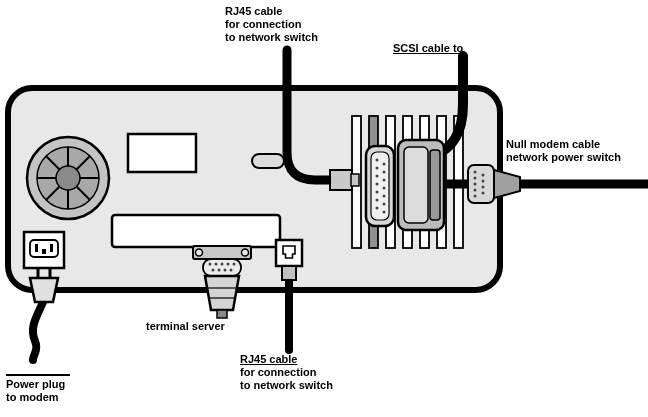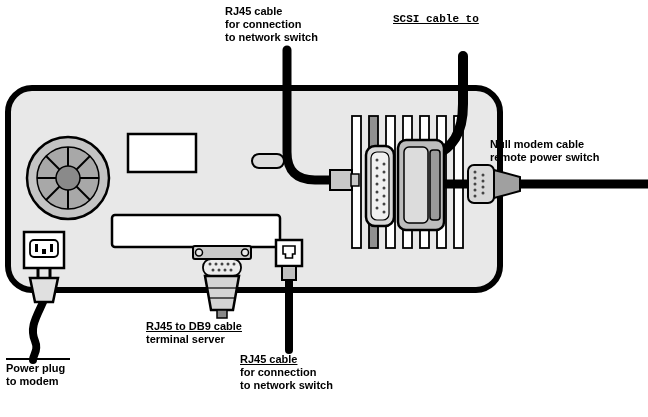--- a/index.html
+++ b/index.html
@@ -16,21 +16,21 @@
   .label {
     position: absolute;
     text-align: left;
     font-size: 11px;
     font-weight: bold;
     line-height: 1.18;
     color: #000;
   }
   .label .ln { display: block; }
   .label .u { text-decoration: underline; }
-  .label.overline { border-top: 2px solid #000; padding-top: 2px; }
+  .label.overline { border-top: 2px solid #000; padding-top: 2px; margin-top: 16px; }
 </style>
 </head>
 <body>
 
 <div class="stage">
 
   <svg width="648" height="417" viewBox="0 0 648 417">
 
     <g>
       <rect x="8" y="88" width="492" height="202" rx="24" stroke="#000" stroke-width="6" fill="#e8e8e8"></rect>
@@ -164,36 +164,35 @@
       <polygon points="30,278 58,278 53,302 35,302" fill="#e0e0e0" stroke="#000" stroke-width="2.5"></polygon>
     </g>
   </svg>
 
   <div class="label" style="left:225px; top:5px; width:125px;">
     <span class="ln">RJ45 cable</span>
     <span class="ln">for connection</span>
     <span class="ln">to network switch</span>
   </div>
 
-  <div class="label" style="left:393px; top:13px; width:140px;font-family:Liberation Mono, monospace;">
+  <div class="label" style="left:393px; top:42px; width:140px;">
     <span class="ln u">SCSI cable to</span>
   </div>
 
-  <div class="label" style="left:490px; top:138px; width:128px;">
+  <div class="label" style="left:506px; top:138px; width:128px;">
     <span class="ln">Null modem cable</span>
-    <span class="ln">remote power switch</span>
+    <span class="ln">network power switch</span>
   </div>
 
   <div class="label overline" style="left:6px; top:358px; width:64px;">
     <span class="ln">Power plug</span>
     <span class="ln">to modem</span>
   </div>
 
   <div class="label" style="left:146px; top:320px; width:150px;">
-    <span class="ln u">RJ45 to DB9 cable</span>
     <span class="ln">terminal server</span>
   </div>
 
   <div class="label" style="left:240px; top:353px; width:105px;">
     <span class="ln u">RJ45 cable</span>
     <span class="ln">for connection</span>
     <span class="ln">to network switch</span>
   </div>
 
 </div>

